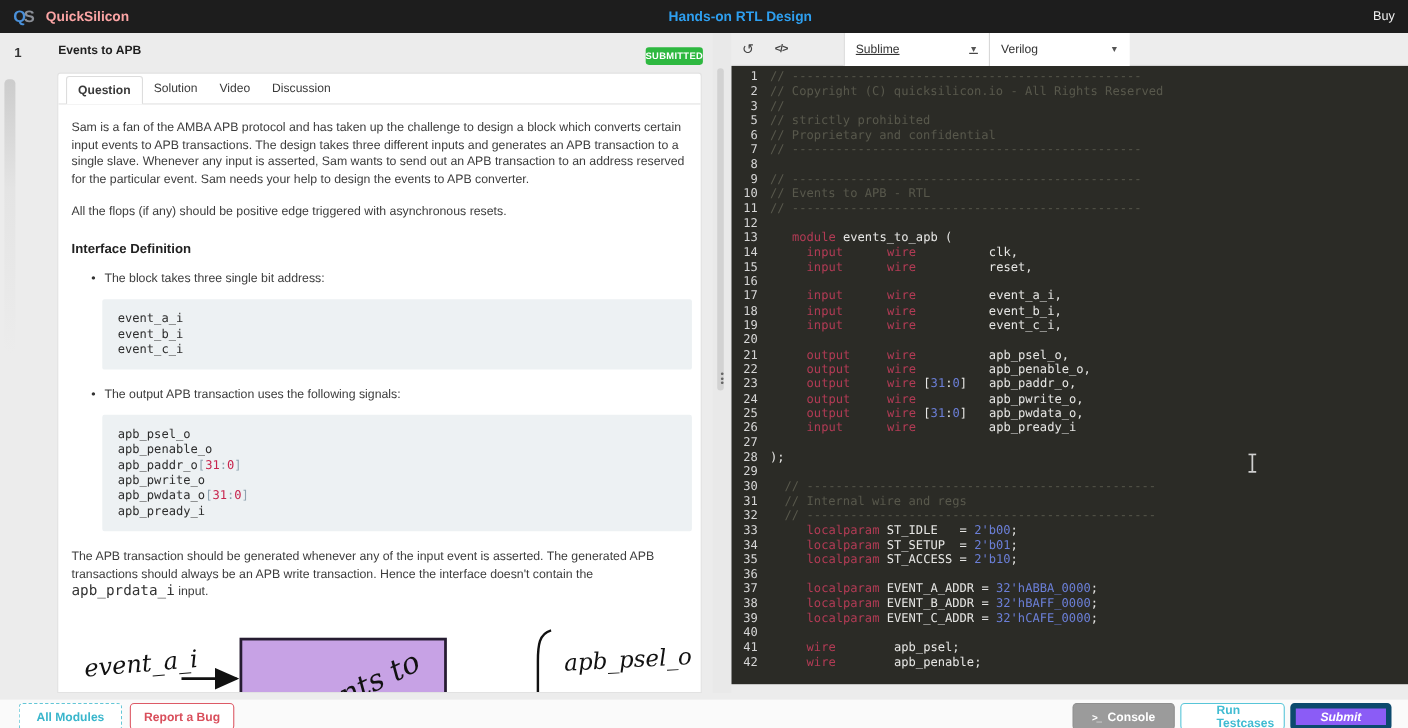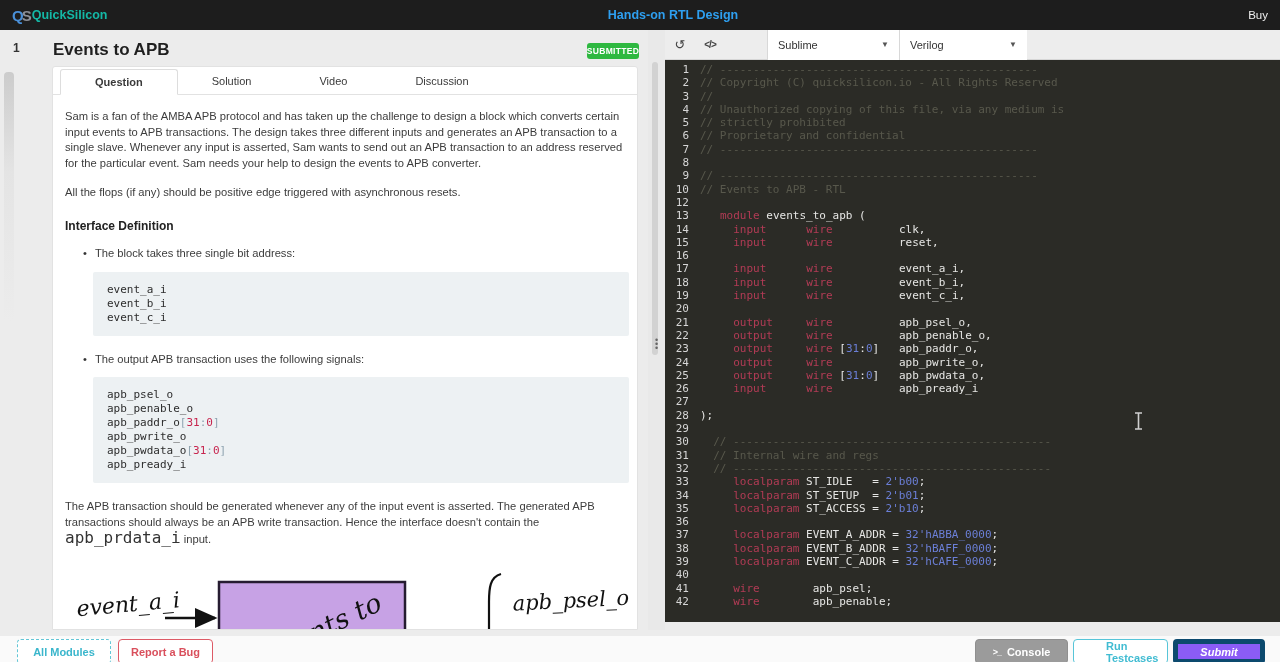--- a/index.html
+++ b/index.html
@@ -3,60 +3,60 @@
 <meta charset="utf-8">
 <style>
   * { margin:0; padding:0; box-sizing:border-box; }
   html,body { width:1280px; height:662px; font-family:"Liberation Sans", sans-serif; background:#ececec; overflow:hidden; }
   .app { position:relative; width:1280px; height:662px; }
 
   
   .topbar { position:absolute; top:0; left:0; width:1280px; height:30px; background:#1d1d1d; display:flex; align-items:center; }
   .logo { margin-left:12px; font-weight:bold; font-size:15px; letter-spacing:-2px; }
   .logo .q { color:#4a90d9; } .logo .s { color:#8b8f97; }
-  .brand { color:#14b8a6; font-size:12.5px; font-weight:bold; margin-left:2px; }
+  .brand { color:#fca5a5; font-size:12.5px; font-weight:bold; margin-left:12px; }
   .course-title { position:absolute; left:673px; transform:translateX(-50%); color:#2e9ff0; font-size:12.5px; font-weight:bold; }
   .buy { position:absolute; right:12px; color:#f0f0f0; font-size:11.5px; }
 
   
   .qnum { position:absolute; left:13px; top:41px; font-size:12px; font-weight:bold; color:#333; }
-  .qtitle { position:absolute; left:53px; top:40px; font-size:17px; font-weight:bold; color:#1f1f1f; }
+  .qtitle { position:absolute; left:53px; top:40px; font-size:11px; font-weight:bold; color:#1f1f1f; }
   .badge { position:absolute; left:587px; top:43px; width:52px; height:16px; background:#2eb840; color:#fff; font-size:8.5px; font-weight:bold; border-radius:3px; display:flex; align-items:center; justify-content:center; letter-spacing:.3px; }
   .left-scroll-hint { position:absolute; left:4px; top:72px; width:10px; height:250px; background:linear-gradient(#cccccc,#e4e4e4 40%,#ececec); border-radius:4px; }
 
   .card { position:absolute; left:52px; top:66px; width:586px; height:564px; background:#fff; border:1px solid #e2e2e2; border-radius:3px 3px 0 0; overflow:hidden; }
   .tabs { display:flex; border-bottom:1px solid #e2e2e2; padding-left:7px; margin-top:2px; }
-  .tab { font-size:11px; color:#3a3a3a; padding:6px 34px; margin-bottom:-1px; cursor:default; }
+  .tab { font-size:11px; color:#3a3a3a; padding:6px 10px; margin-bottom:-1px; cursor:default; }
   .tab.active { font-weight:bold; background:#fff; border:1px solid #ddd; border-bottom:1px solid #fff; border-radius:3px 3px 0 0; }
   .qcontent { padding:14px 8px 0 12px; font-size:11.2px; color:#3c3c3c; line-height:15.5px; }
   .qcontent p { margin-bottom:14px; }
   .qhead { font-size:12px; font-weight:bold; color:#222; margin:18px 0 12px; }
   ul.iface { list-style:none; margin:0 0 4px 18px; }
   ul.iface li::before { content:"•"; margin-right:8px; color:#333; }
   .codeblock { background:#edf1f3; margin:10px 0 16px 28px; padding:11px 14px; font-family:"DejaVu Sans Mono", monospace; font-size:11px; line-height:14px; color:#2d2d2d; border-radius:2px; }
   .sig-num { color:#c7254e; }
   .sig-br { color:#8fa3b0; }
-  .inline-code { font-family:"DejaVu Sans Mono", monospace; font-size:16px; color:#333; }
+  .inline-code { font-family:"DejaVu Sans Mono", monospace; font-size:13px; color:#333; }
 
   
   .diagram { margin-top:4px; height:200px; }
   .hand { font-family:"DejaVu Serif", serif; font-style:italic; fill:#111; }
 
   
   .divider { position:absolute; left:648px; top:30px; width:17px; height:600px; background:#e9e9e9; }
   .divider .thumb { position:absolute; left:4px; top:32px; width:6px; height:293px; background:#d2d2d2; border-radius:3px; }
   .divider .dots { position:absolute; left:7px; top:308px; color:#666; font-size:9px; line-height:4px; letter-spacing:0; }
 
   
   .etoolbar { position:absolute; left:665px; top:30px; width:615px; height:30px; background:#ededed; border-bottom:1px solid #d6d6d6; display:flex; align-items:center; }
   .eicon { color:#444; font-size:13px; width:30px; text-align:center; cursor:pointer; }
   .eicon.codeglyph { font-size:10px; font-weight:bold; letter-spacing:-1px; }
   .eselect { height:30px; background:#fff; border-left:1px solid #d8d8d8; display:flex; align-items:center; justify-content:space-between; padding:0 10px; font-size:11px; color:#333; cursor:pointer; }
   .eselect .caret { color:#555; font-size:8px; margin-left:8px; }
-  .sel-theme { width:132px; margin-left:42px; }
+  .sel-theme { width:132px; margin-left:42px;text-decoration:underline; }
   .sel-lang { width:128px; }
   .ecode { position:absolute; left:665px; top:60px; width:615px; height:562px; background:#2b2b26; overflow:hidden; padding-top:3px; cursor:text; }
   .cl { white-space:pre; font-family:"DejaVu Sans Mono", monospace; font-size:11px; height:13.3px; line-height:13.3px; }
   .ln { display:inline-block; width:24px; text-align:right; color:#d6d6d6; margin-right:11px; }
   .tk-cm { color:#58584c; }
   .tk-kw { color:#b23b55;padding-left:20px; }
   .tk-num { color:#6b7fd7; }
   .tk-pl { color:#e6e6e4; }
 
   
@@ -170,27 +170,27 @@
     <span class="eselect sel-lang">
         <span>Verilog</span>
         <span class="caret">▼</span>
       </span>
   </div>
 
   <div class="ecode" id="code-lines">
       <div class="cl"><span class="ln">1</span><span class="tk-cm">// ------------------------------------------------</span></div>
       <div class="cl"><span class="ln">2</span><span class="tk-cm">// Copyright (C) quicksilicon.io - All Rights Reserved</span></div>
       <div class="cl"><span class="ln">3</span><span class="tk-cm">//</span></div>
-      <div class="cl"><span class="ln">4</span><span class="tk-cm">// Unauthorized copying of this file, via any medium is</span></div>
       <div class="cl"><span class="ln">5</span><span class="tk-cm">// strictly prohibited</span></div>
       <div class="cl"><span class="ln">6</span><span class="tk-cm">// Proprietary and confidential</span></div>
       <div class="cl"><span class="ln">7</span><span class="tk-cm">// ------------------------------------------------</span></div>
       <div class="cl"><span class="ln">8</span></div>
       <div class="cl"><span class="ln">9</span><span class="tk-cm">// ------------------------------------------------</span></div>
       <div class="cl"><span class="ln">10</span><span class="tk-cm">// Events to APB - RTL</span></div>
+      <div class="cl"><span class="ln">11</span><span class="tk-cm">// ------------------------------------------------</span></div>
       <div class="cl"><span class="ln">12</span></div>
       <div class="cl"><span class="ln">13</span><span class="tk-kw">module</span><span class="tk-pl"> events_to_apb (</span></div>
       <div class="cl"><span class="ln">14</span><span class="tk-pl">  </span><span class="tk-kw">input</span><span class="tk-pl">   </span><span class="tk-kw">wire</span><span class="tk-pl">          clk,</span></div>
       <div class="cl"><span class="ln">15</span><span class="tk-pl">  </span><span class="tk-kw">input</span><span class="tk-pl">   </span><span class="tk-kw">wire</span><span class="tk-pl">          reset,</span></div>
       <div class="cl"><span class="ln">16</span></div>
       <div class="cl"><span class="ln">17</span><span class="tk-pl">  </span><span class="tk-kw">input</span><span class="tk-pl">   </span><span class="tk-kw">wire</span><span class="tk-pl">          event_a_i,</span></div>
       <div class="cl"><span class="ln">18</span><span class="tk-pl">  </span><span class="tk-kw">input</span><span class="tk-pl">   </span><span class="tk-kw">wire</span><span class="tk-pl">          event_b_i,</span></div>
       <div class="cl"><span class="ln">19</span><span class="tk-pl">  </span><span class="tk-kw">input</span><span class="tk-pl">   </span><span class="tk-kw">wire</span><span class="tk-pl">          event_c_i,</span></div>
       <div class="cl"><span class="ln">20</span></div>
       <div class="cl"><span class="ln">21</span><span class="tk-pl">  </span><span class="tk-kw">output</span><span class="tk-pl">  </span><span class="tk-kw">wire</span><span class="tk-pl">          apb_psel_o,</span></div>

